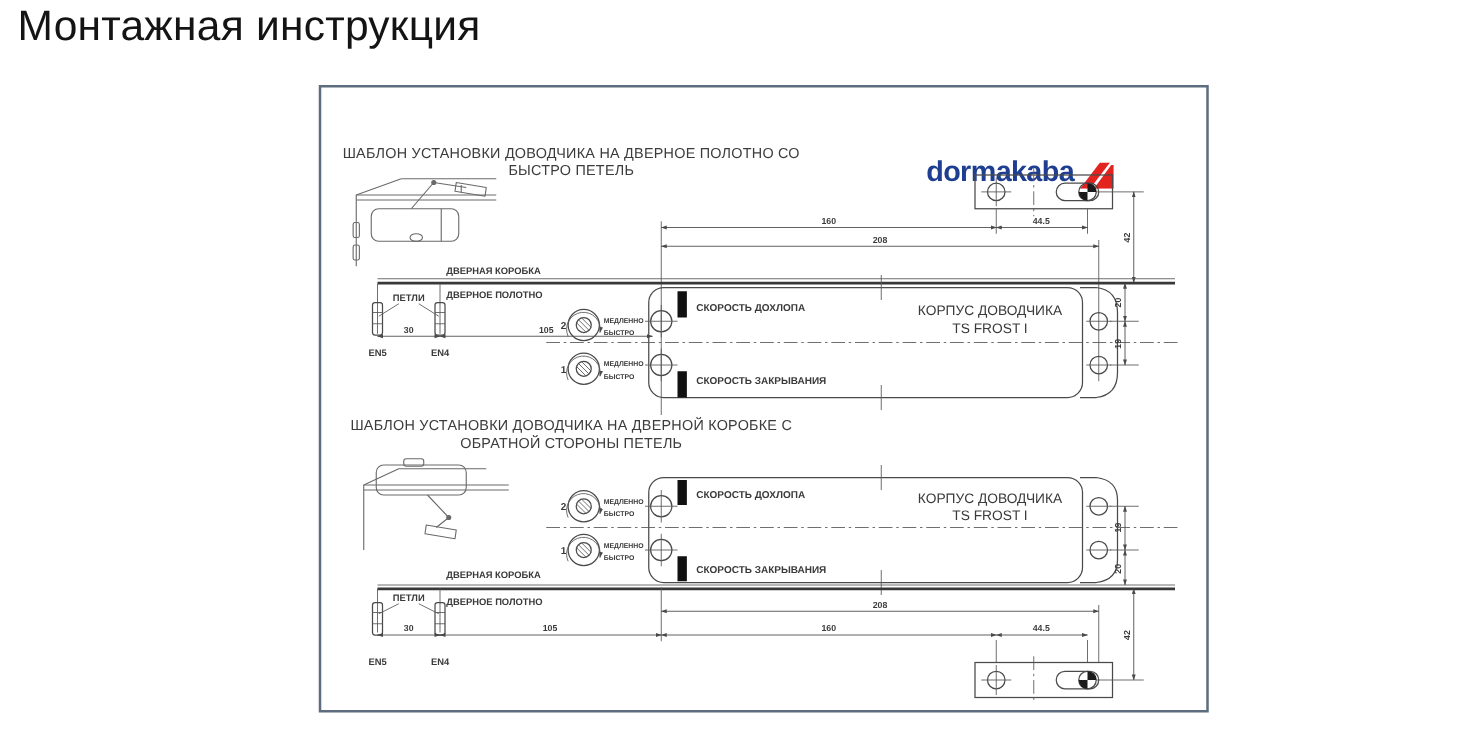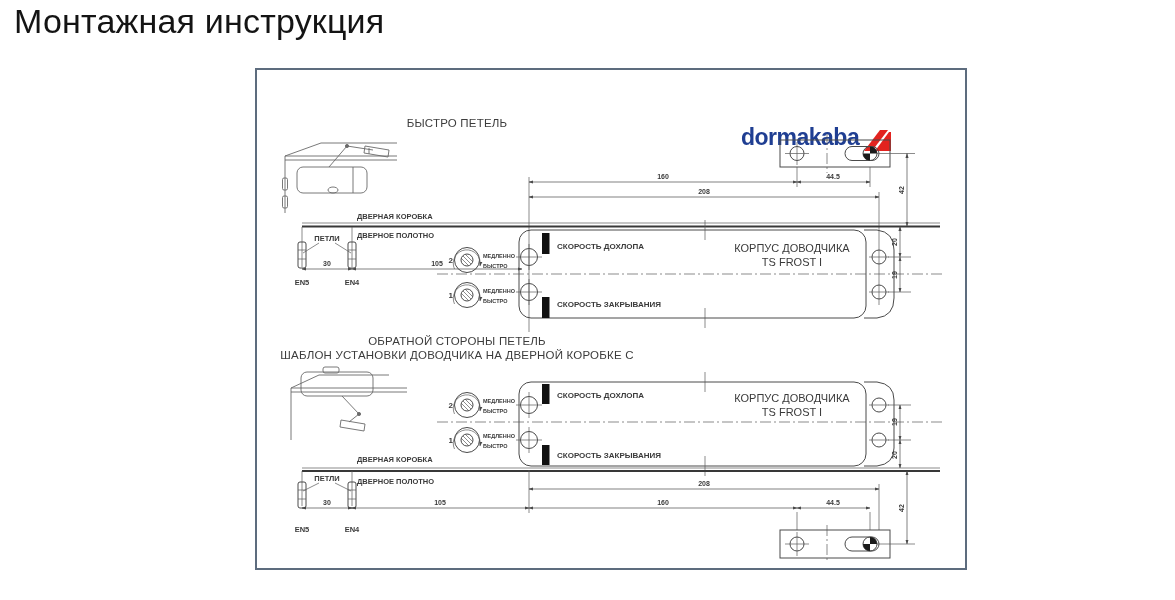--- a/index.html
+++ b/index.html
@@ -31,25 +31,26 @@
 </style>
 </head>
 <body>
 
 <div class="stage">
   <div class="page-title">Монтажная инструкция</div>
 
   <div class="panel">
 
     <div class="sec-title s1">
+      <div>ШАБЛОН УСТАНОВКИ ДОВОДЧИКА НА ДВЕРНОЕ ПОЛОТНО СО</div>
       <div>БЫСТРО ПЕТЕЛЬ</div>
     </div>
     <div class="sec-title s2">
+      <div>ШАБЛОН УСТАНОВКИ ДОВОДЧИКА НА ДВЕРНОЙ КОРОБКЕ С</div>
       <div>ОБРАТНОЙ СТОРОНЫ ПЕТЕЛЬ</div>
-      <div>ШАБЛОН УСТАНОВКИ ДОВОДЧИКА НА ДВЕРНОЙ КОРОБКЕ С</div>
     </div>
 
     <div class="brand">
       <span class="wordmark" style="color:#1f3e92">dormakaba</span>
       <svg width="27" height="21" viewBox="0 0 27 21">
         <polygon points="0,21 8,21 24,0 16,0" fill="#e2231f"></polygon>
         <polygon points="11,21 27,21 27,2 25,2" fill="#e2231f"></polygon>
       </svg>
     </div>
 

